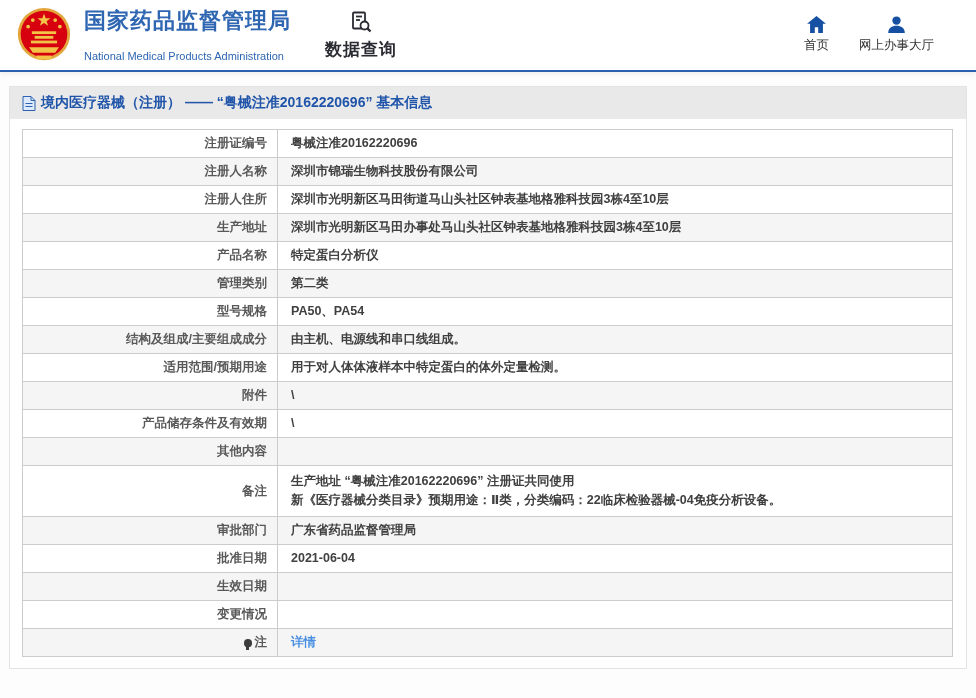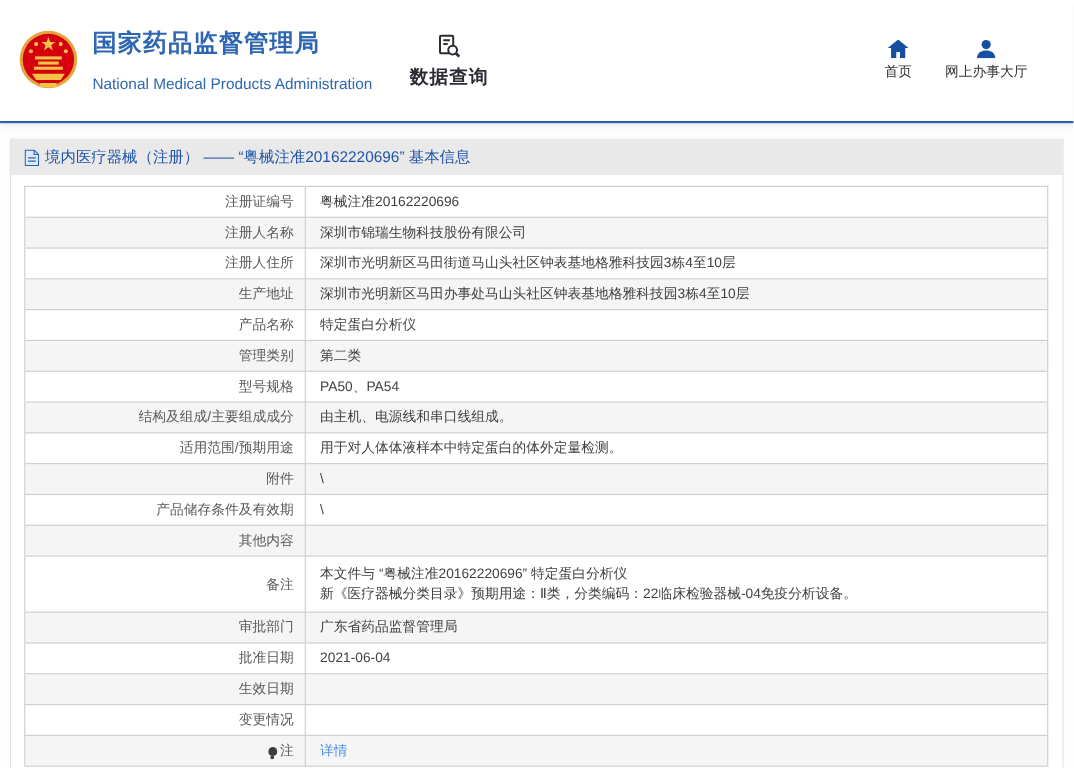--- a/index.html
+++ b/index.html
@@ -1,53 +1,53 @@
 <!DOCTYPE html>
 <html><head>
 <meta charset="utf-8">
 <style>
   * { margin:0; padding:0; box-sizing:border-box; }
   html,body { width:976px; height:698px; background:#fdfdfd; font-family:"Liberation Sans","DejaVu Sans",sans-serif; }
 
   
   .header {
-    height:112px; background:#fff; display:flex; align-items:center;
+    height:72px; background:#fff; display:flex; align-items:center;
     border-bottom:2px solid #2b62b0; position:relative;
     box-shadow:0 3px 5px rgba(0,0,0,0.05);
   }
   .logo-wrap { display:flex; align-items:center; margin-left:16px; }
   .emblem { width:56px; height:58px; flex:0 0 auto; }
   .brand { margin-left:12px; }
   .brand-cn { font-size:22px; font-weight:bold; color:#2e66b2; letter-spacing:1px; line-height:1.2; }
-  .brand-en { font-size:14px; color:#2e66b2; margin-top:16px;text-align:center; }
+  .brand-en { font-size:11px; color:#2e66b2; margin-top:16px; }
   .section-label { display:flex; align-items:center; margin-left:34px; gap:4px;flex-direction:column; }
   .section-label .txt { font-size:17px; font-weight:bold; color:#2b2b33; letter-spacing:1px; }
   .header-spacer { flex:1; }
   .top-nav { display:flex; gap:30px; margin-right:42px; }
   .nav-item { display:flex; flex-direction:column; align-items:center; gap:4px; cursor:pointer; }
   .nav-item .lbl { font-size:12.5px; color:#333; }
 
   
   .panel {
     margin:14px 9px 0 9px; background:#fff;
     border:1px solid #e3e3e3; padding-bottom:11px;
   }
   .panel-title {
     background:#e9e9e9; height:32px; display:flex; align-items:center;
-    padding:0 12px; gap:5px;
+    padding:0 12px; gap:5px;font-weight:bold;
   }
   .panel-title .ttl { font-size:14px; color:#2055aa; }
 
   
   .table-wrap { margin:10px 13px 0 12px; }
   table.info { width:100%; border-collapse:collapse; table-layout:fixed; border:1px solid #ccc; }
   table.info tr:nth-child(even) { background:#f5f5f5; }
   table.info th, table.info td {
     border-bottom:1px solid #ccc; font-size:12.5px; line-height:15px;
-    vertical-align:middle; font-weight:normal;
+    vertical-align:middle; font-weight:bold;
   }
   table.info th {
     width:255px; text-align:right; color:#595959;
     padding:6px 10px; border-right:1px solid #ccc;
   }
   table.info td { color:#404040; padding:6px 13px; }
   table.info td div { line-height:19px; }
   table.info a { color:#4a90e2; text-decoration:none; }
   .bulb { display:inline-block; width:8px; height:8px; background:#3c3c3c;
           border-radius:50% 50% 45% 45%; position:relative; margin-right:3px; vertical-align:-1px; }
@@ -166,21 +166,21 @@
             <th>产品储存条件及有效期</th>
             <td>\</td>
           </tr>
           <tr>
             <th>其他内容</th>
             <td></td>
           </tr>
           <tr>
             <th>备注</th>
             <td>
-              <div>本文件与 “粤械注准20162220696” 特定蛋白分析仪</div>
+              <div>生产地址 “粤械注准20162220696” 注册证共同使用</div>
               <div>新《医疗器械分类目录》预期用途：Ⅱ类，分类编码：22临床检验器械-04免疫分析设备。</div>
             </td>
           </tr>
           <tr>
             <th>审批部门</th>
             <td>广东省药品监督管理局</td>
           </tr>
           <tr>
             <th>批准日期</th>
             <td>2021-06-04</td>

